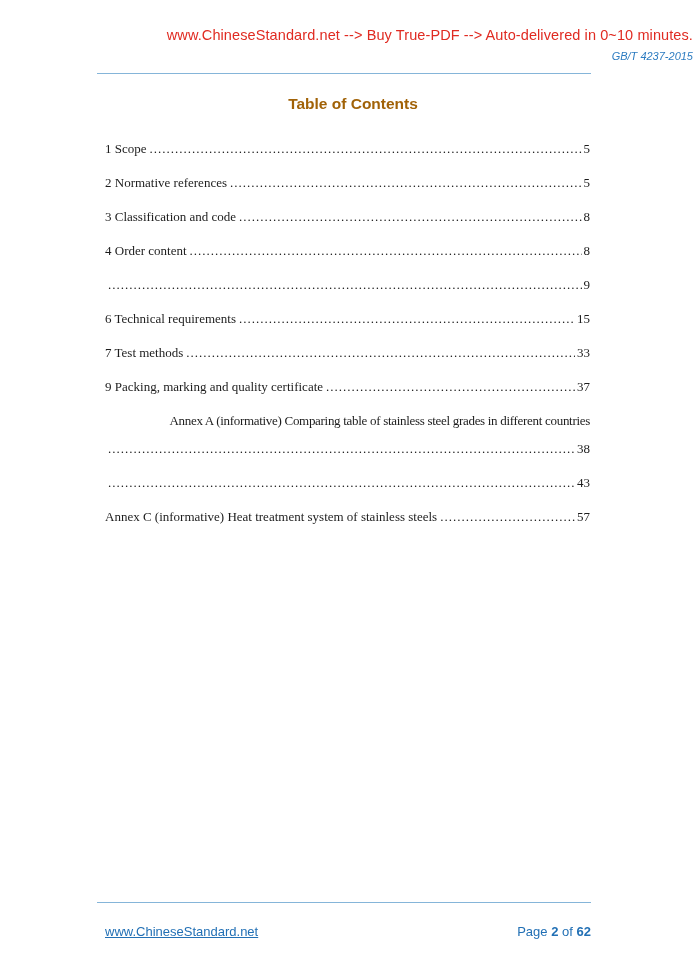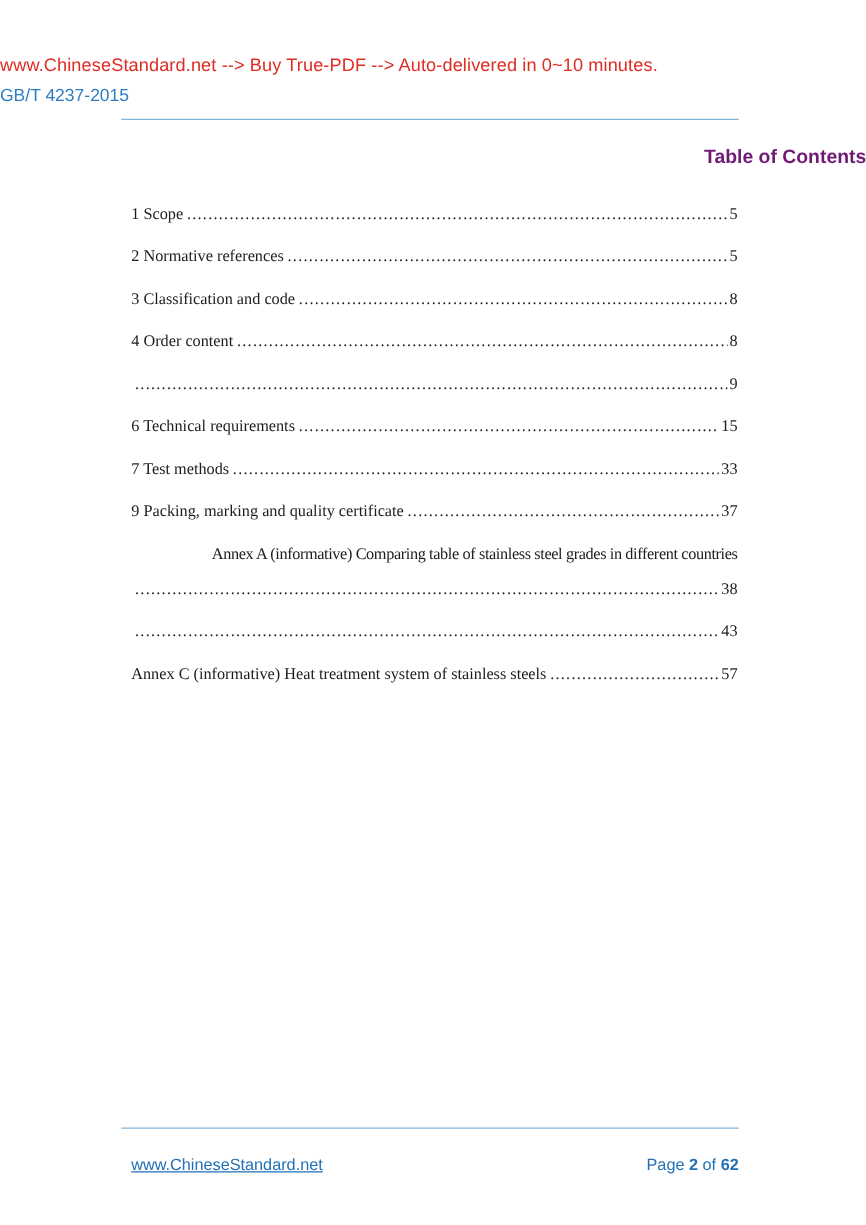--- a/index.html
+++ b/index.html
@@ -15,44 +15,45 @@
     position: relative;
     width: 693px;
     height: 980px;
     margin: 0 auto;
     background: #ffffff;
     overflow: hidden;
     font-family: "Liberation Serif", serif;
     color: var(--body-text);
   }
   
-  .header { text-align: left; padding-top: 45px; }
+  .header { text-align: right; padding-top: 27px; }
   .banner {
     font-family: "Liberation Sans", sans-serif;
     font-size: 14.5px;
     color: var(--banner-red);
     letter-spacing: 0.1px;
   }
   .doc-number {
     font-family: "Liberation Sans", sans-serif;
-    font-size: 14px;
+    font-size: 11px;
     color: var(--header-blue);
     margin-top: 7px;
+    font-style: italic;
   }
   .top-rule {
     border: none;
     border-top: 1px solid var(--rule-blue);
     margin: 11px 102px 0 97px;
   }
   .page-title {
     font-family: "Liberation Sans", sans-serif;
     font-size: 15.5px;
     font-weight: bold;
-    color: #701a75;
-    text-align: right;
+    color: #a16207;
+    text-align: center;
     margin-top: 21px;
     margin-left: 13px;
   }
   
   .toc {
     margin: 27px 103px 0 105px;
     font-size: 13px;
     line-height: 17px;
   }
   .toc-row {

